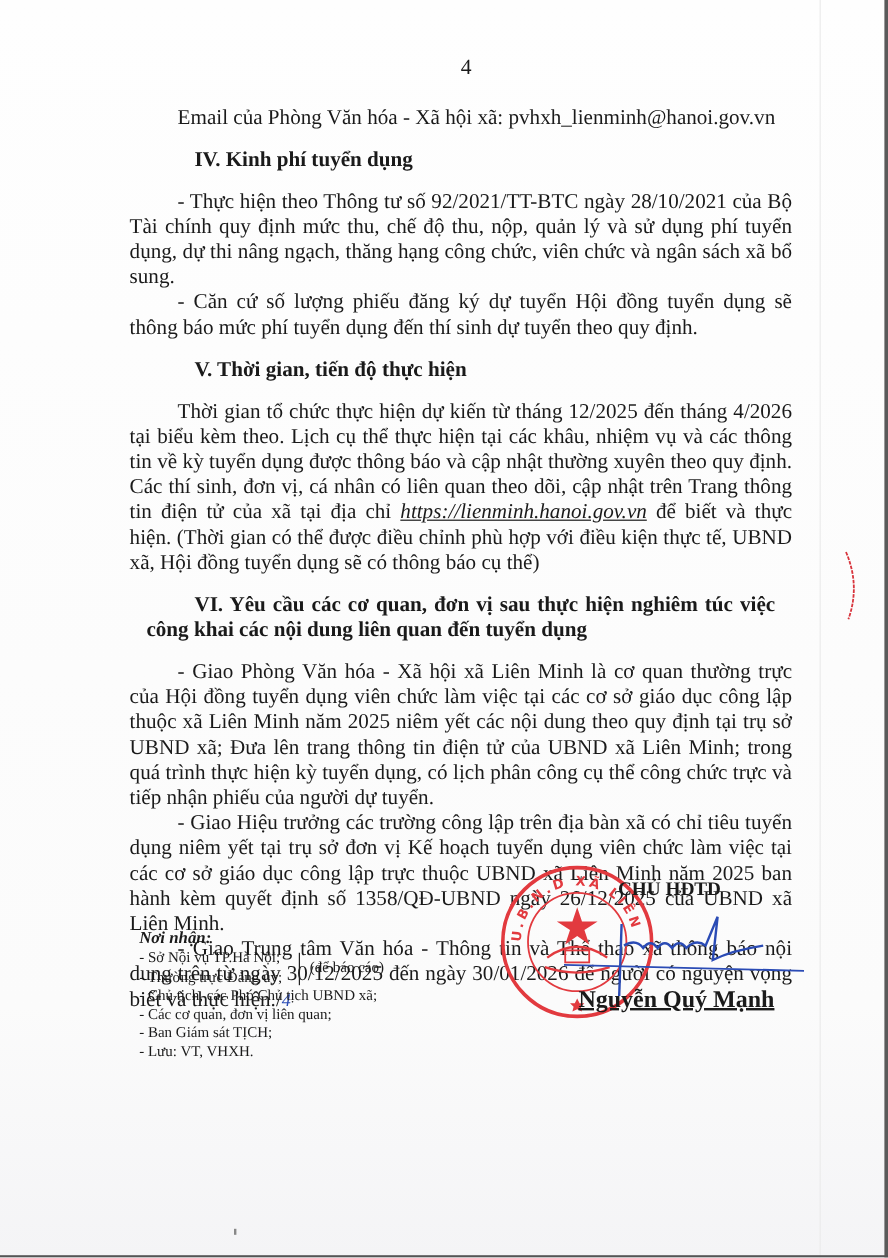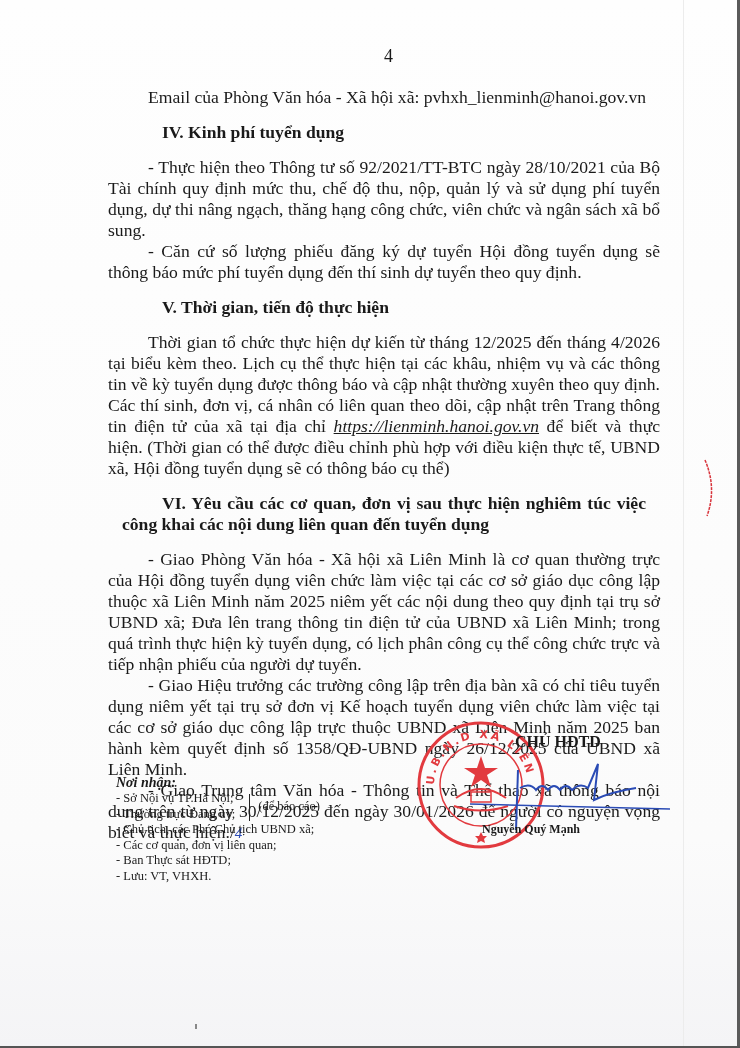--- a/index.html
+++ b/index.html
@@ -36,21 +36,21 @@
   }
   .recipients .title { font-weight:bold; font-style:italic; font-size:14px; line-height:17px; }
   .rec-row { display:flex; align-items:center; }
   .bracket-lines { }
   .bracket-bar { width:1px; background:#222; margin:2px 8px 0 14px; height:27px; }
 
   .signature {
     position:absolute; left:410px; top:720px; width:260px; height:160px;
   }
   .sig-title { position:absolute; left:105px; top:13px; font-weight:bold; font-size:16px; }
-  .sig-name { position:absolute; left:72px; top:102px; font-weight:bold; font-size:12px; }
+  .sig-name { position:absolute; left:72px; top:102px; font-weight:bold; font-size:20px;text-decoration:underline; }
   .stamp { position:absolute; left:6px; top:0; }
   .sig-stroke { position:absolute; left:60px; top:40px; }
   .red-mark { position:absolute; left:703px; top:458px; }
   .dot { position:absolute; left:195px; top:1024px; width:2px; height:5px; background:#888; }
 </style>
 </head>
 <body>
 
 <div class="page-shade"></div>
 <div class="right-rule"></div>
@@ -77,21 +77,21 @@
   <div class="rec-row">
     <div class="bracket-lines">
       <div>- Sở Nội vụ TP.Hà Nội;</div>
       <div>- Thường trực Đảng ủy;</div>
     </div>
     <div class="bracket-bar"></div>
     <div>(để báo cáo)</div>
   </div>
   <div>- Chủ tịch, các Phó Chủ tịch UBND xã;</div>
   <div>- Các cơ quan, đơn vị liên quan;</div>
-  <div>- Ban Thực sát HĐTD;</div>
+  <div>- Ban Giám sát TỊCH;</div>
   <div>- Lưu: VT, VHXH.</div>
 </div>
 
 <div class="signature">
   <svg class="stamp" width="130" height="130" viewBox="0 0 130 130">
     <defs>
       <path id="stampArc" d="M 18 65 A 47 47 0 1 1 112 65"></path>
     </defs>
     <circle cx="65" cy="65" r="62" fill="none" stroke="#e23a3f" stroke-width="3"></circle>
     <circle cx="65" cy="65" r="41" fill="none" stroke="#e23a3f" stroke-width="1.5"></circle>

